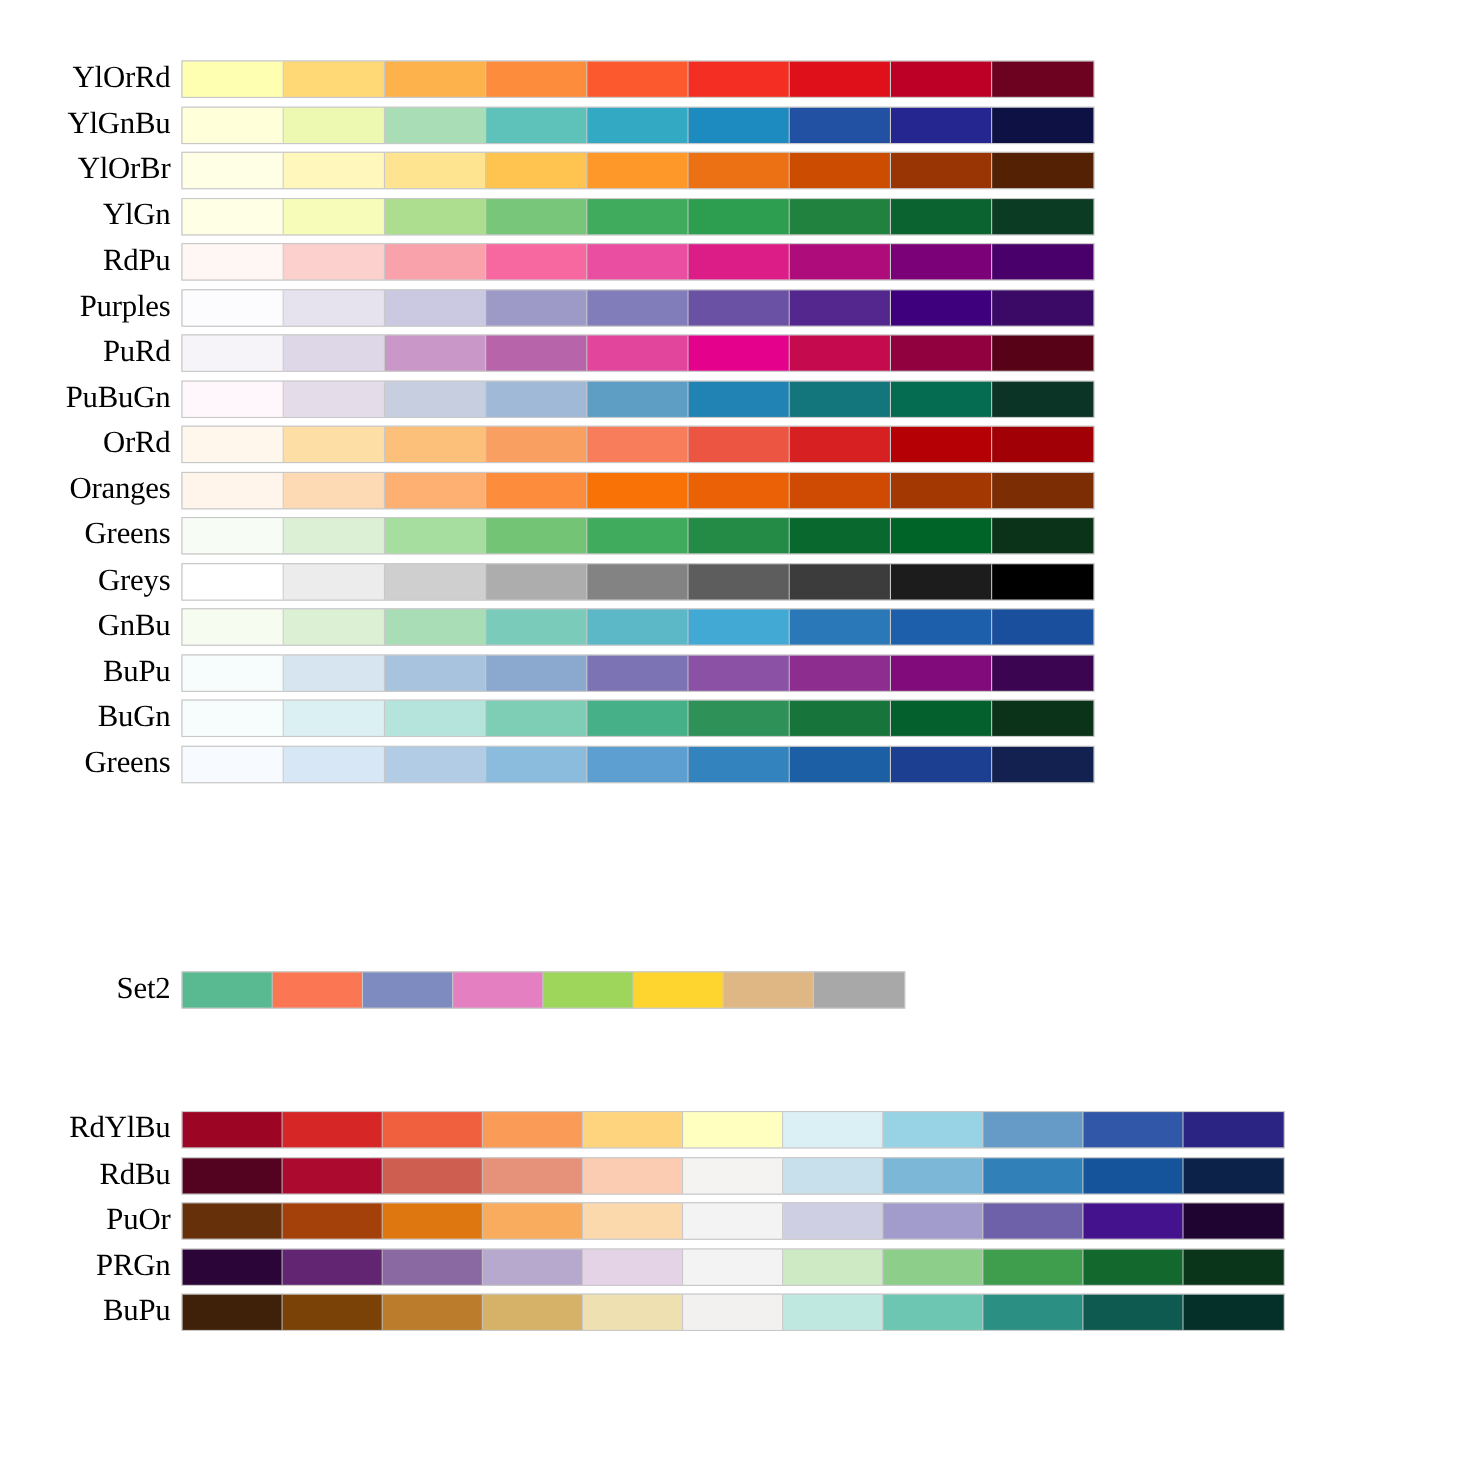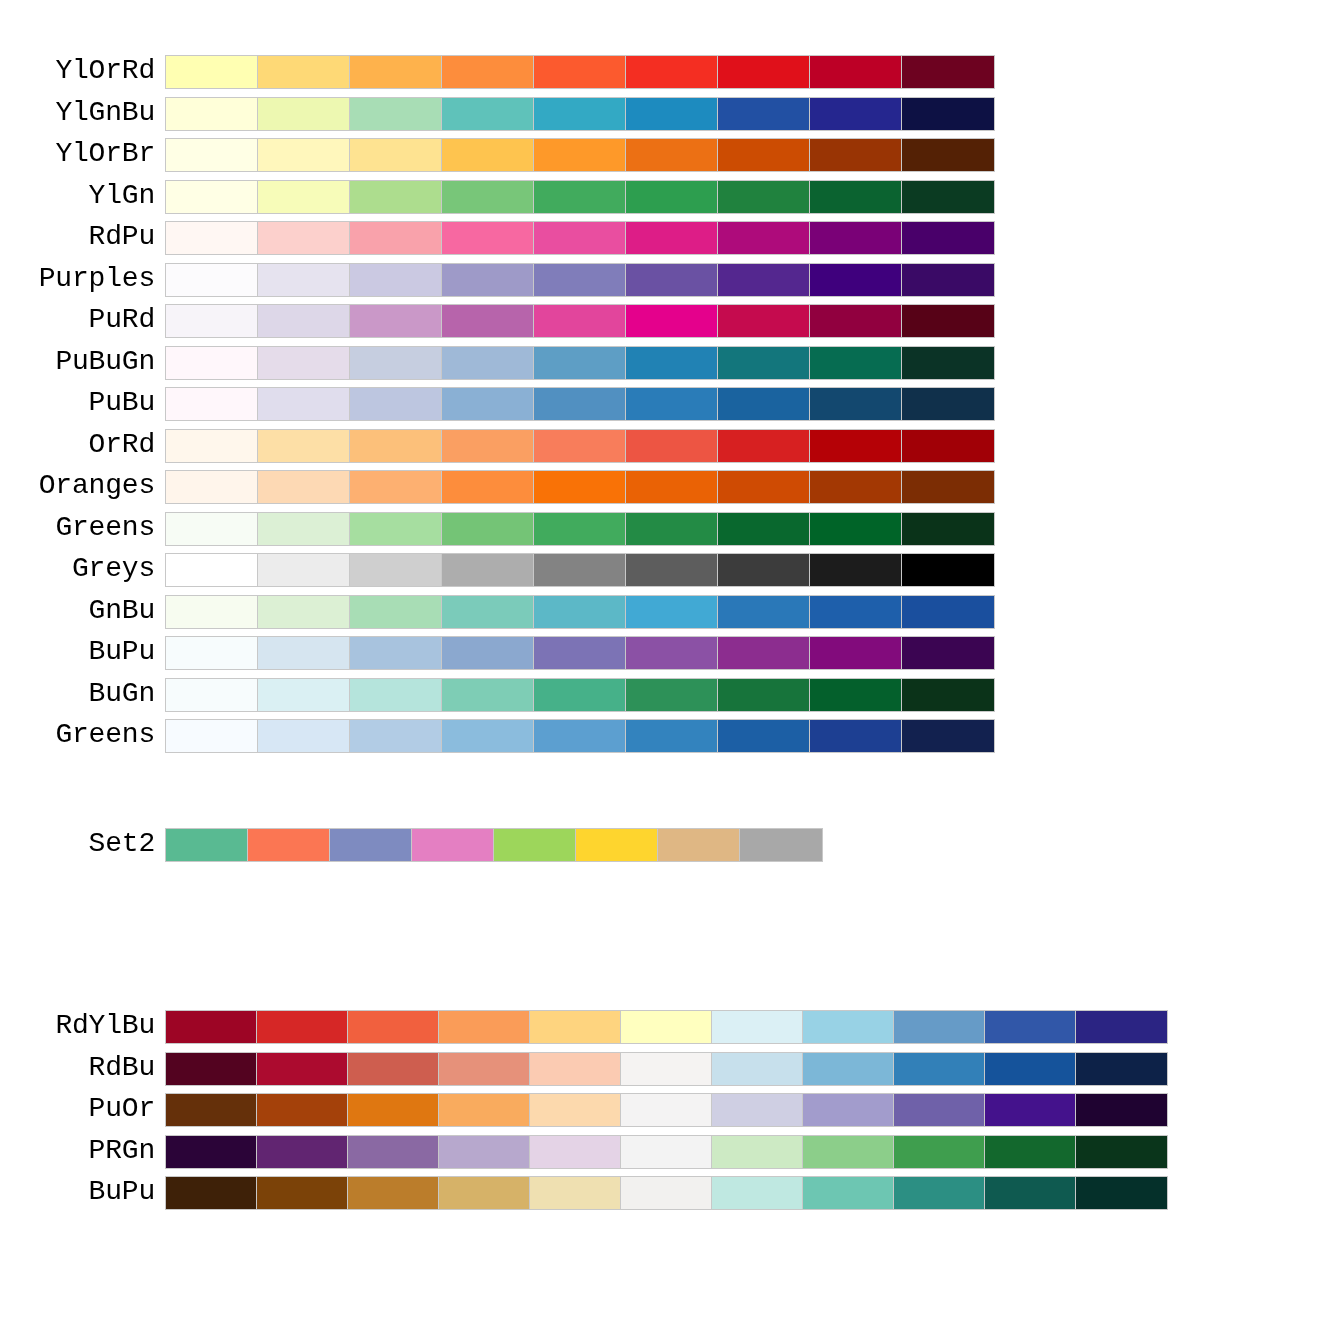--- a/index.html
+++ b/index.html
@@ -30,21 +30,21 @@
     display: flex;
     align-items: flex-start;
   }
   .row-label {
     width: 155px;
     min-width: 155px;
     text-align: right;
     font-size: 28px;
     line-height: 32px;
     color: #000000;
-    font-family: Liberation Mono, monospace;
+    font-family: Liberation Serif, serif;
     letter-spacing: -0.2px;
     padding-right: 0px;
     box-sizing: border-box;
     user-select: none;
   }
   .swatch-strip {
     margin-left: 10px;
     height: 32px;
     display: flex;
     border: 1px solid #c8c8c8;
@@ -171,34 +171,20 @@
           <div class="swatch" style="background: rgb(198, 206, 224); width: 92px; border-right-color: rgb(200, 200, 200);"></div>
           <div class="swatch" style="background: rgb(159, 185, 215); width: 92px; border-right-color: rgb(200, 200, 200);"></div>
           <div class="swatch" style="background: rgb(94, 158, 197); width: 92px; border-right-color: rgb(200, 200, 200);"></div>
           <div class="swatch" style="background: rgb(33, 130, 180); width: 92px; border-right-color: rgb(200, 200, 200);"></div>
           <div class="swatch" style="background: rgb(19, 118, 124); width: 92px; border-right-color: rgb(200, 200, 200);"></div>
           <div class="swatch" style="background: rgb(6, 108, 81); width: 92px; border-right-color: rgb(200, 200, 200);"></div>
           <div class="swatch" style="background: rgb(11, 51, 38); width: 92px; border-right-color: rgb(200, 200, 200);"></div>
         </div>
       </div>
       <div class="cmap-row">
-        <div class="row-label">PuBu</div>
-        <div class="swatch-strip" style="border-color: rgb(200, 200, 200);">
-          <div class="swatch" style="background: rgb(255, 247, 251); width: 92px; border-right-color: rgb(200, 200, 200);"></div>
-          <div class="swatch" style="background: rgb(224, 221, 237); width: 92px; border-right-color: rgb(200, 200, 200);"></div>
-          <div class="swatch" style="background: rgb(189, 198, 224); width: 92px; border-right-color: rgb(200, 200, 200);"></div>
-          <div class="swatch" style="background: rgb(138, 176, 212); width: 92px; border-right-color: rgb(200, 200, 200);"></div>
-          <div class="swatch" style="background: rgb(81, 144, 193); width: 92px; border-right-color: rgb(200, 200, 200);"></div>
-          <div class="swatch" style="background: rgb(42, 124, 184); width: 92px; border-right-color: rgb(200, 200, 200);"></div>
-          <div class="swatch" style="background: rgb(26, 99, 159); width: 92px; border-right-color: rgb(200, 200, 200);"></div>
-          <div class="swatch" style="background: rgb(19, 72, 111); width: 92px; border-right-color: rgb(200, 200, 200);"></div>
-          <div class="swatch" style="background: rgb(16, 48, 75); width: 92px; border-right-color: rgb(200, 200, 200);"></div>
-        </div>
-      </div>
-      <div class="cmap-row">
         <div class="row-label">OrRd</div>
         <div class="swatch-strip" style="border-color: rgb(200, 200, 200);">
           <div class="swatch" style="background: rgb(255, 247, 236); width: 92px; border-right-color: rgb(200, 200, 200);"></div>
           <div class="swatch" style="background: rgb(253, 223, 166); width: 92px; border-right-color: rgb(200, 200, 200);"></div>
           <div class="swatch" style="background: rgb(252, 192, 122); width: 92px; border-right-color: rgb(200, 200, 200);"></div>
           <div class="swatch" style="background: rgb(250, 159, 98); width: 92px; border-right-color: rgb(200, 200, 200);"></div>
           <div class="swatch" style="background: rgb(248, 125, 91); width: 92px; border-right-color: rgb(200, 200, 200);"></div>
           <div class="swatch" style="background: rgb(237, 85, 67); width: 92px; border-right-color: rgb(200, 200, 200);"></div>
           <div class="swatch" style="background: rgb(215, 32, 33); width: 92px; border-right-color: rgb(200, 200, 200);"></div>
           <div class="swatch" style="background: rgb(181, 1, 6); width: 92px; border-right-color: rgb(200, 200, 200);"></div>
@@ -297,21 +283,21 @@
           <div class="swatch" style="background: rgb(178, 204, 229); width: 92px; border-right-color: rgb(200, 200, 200);"></div>
           <div class="swatch" style="background: rgb(139, 188, 221); width: 92px; border-right-color: rgb(200, 200, 200);"></div>
           <div class="swatch" style="background: rgb(92, 159, 208); width: 92px; border-right-color: rgb(200, 200, 200);"></div>
           <div class="swatch" style="background: rgb(51, 131, 190); width: 92px; border-right-color: rgb(200, 200, 200);"></div>
           <div class="swatch" style="background: rgb(28, 95, 165); width: 92px; border-right-color: rgb(200, 200, 200);"></div>
           <div class="swatch" style="background: rgb(29, 63, 146); width: 92px; border-right-color: rgb(200, 200, 200);"></div>
           <div class="swatch" style="background: rgb(18, 33, 79); width: 92px; border-right-color: rgb(200, 200, 200);"></div>
         </div>
       </div>
     </div>
-  <div class="section" id="section-qualitative" style="top:828px;">
+  <div class="section" id="section-qualitative" style="top:883px;">
       <div class="cmap-row">
         <div class="row-label">Set2</div>
         <div class="swatch-strip" style="border-color: rgb(200, 200, 200);">
           <div class="swatch" style="background: rgb(89, 186, 146); width: 82px; border-right-color: rgb(200, 200, 200);"></div>
           <div class="swatch" style="background: rgb(251, 118, 83); width: 82px; border-right-color: rgb(200, 200, 200);"></div>
           <div class="swatch" style="background: rgb(126, 139, 192); width: 82px; border-right-color: rgb(200, 200, 200);"></div>
           <div class="swatch" style="background: rgb(228, 127, 194); width: 82px; border-right-color: rgb(200, 200, 200);"></div>
           <div class="swatch" style="background: rgb(157, 214, 91); width: 82px; border-right-color: rgb(200, 200, 200);"></div>
           <div class="swatch" style="background: rgb(254, 213, 46); width: 82px; border-right-color: rgb(200, 200, 200);"></div>
           <div class="swatch" style="background: rgb(223, 183, 132); width: 82px; border-right-color: rgb(200, 200, 200);"></div>

